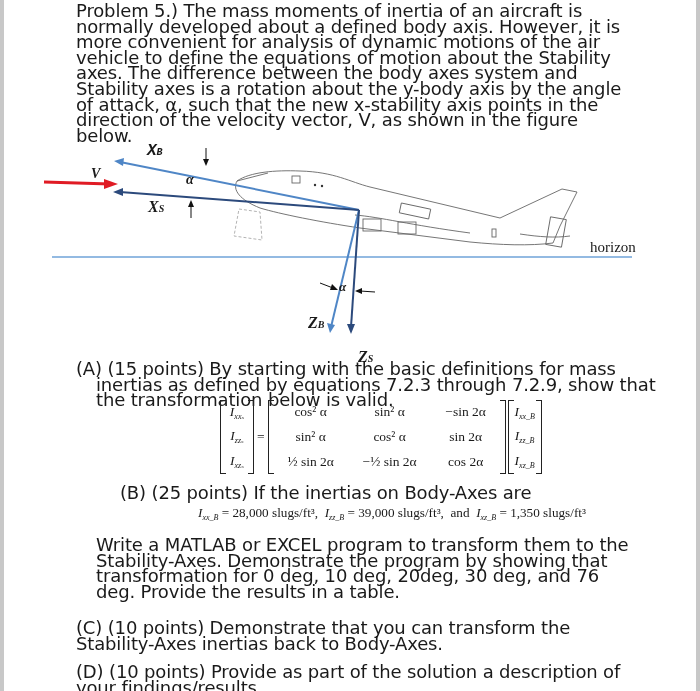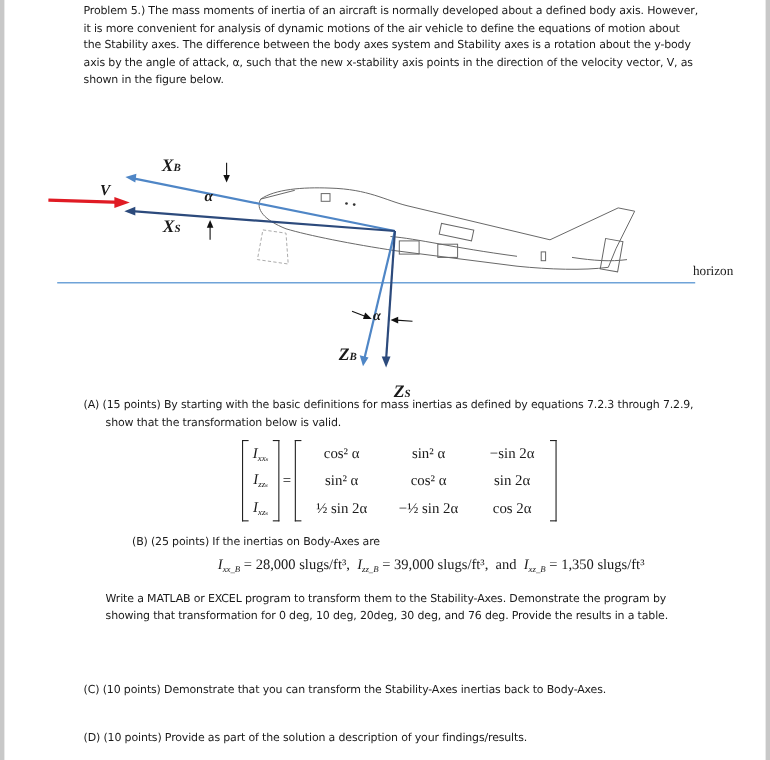--- a/index.html
+++ b/index.html
@@ -3,28 +3,28 @@
 <meta charset="utf-8">
 <style>
   html, body { margin:0; padding:0; }
   body {
     width:700px; height:691px; background:#ffffff; position:relative; overflow:hidden;
     font-family:"DejaVu Sans", "Liberation Sans", sans-serif; color:#1a1a1a;
   }
   .edge-left { position:absolute; left:0; top:0; width:4px; height:691px; background:#c8c8c8; }
   .edge-right { position:absolute; right:0; top:0; width:4px; height:691px; background:#c8c8c8; }
   .para {
-    position:absolute; left:76px; width:560px; font-size:10px; line-height:15.6px;
+    position:absolute; left:76px; width:560px; font-size:18px; line-height:15.6px;
     letter-spacing:-0.15px;
   }
   .intro { top:0px; }
   .indent { padding-left:20px; text-indent:-20px; }
   .figure { position:absolute; left:0; top:130px; width:700px; height:210px; }
   .lbl { position:absolute; font-family:"Liberation Serif", "DejaVu Serif", serif; font-style:italic; font-weight:bold; }
-  .horizon-lbl { position:absolute; font-family:"Liberation Serif", "DejaVu Serif", serif; font-size:12px;margin-left:40px; }
+  .horizon-lbl { position:absolute; font-family:"Liberation Serif", "DejaVu Serif", serif; font-size:15px; }
 
   .matrix-wrap { position:absolute; left:220px; top:398px; height:78px; display:flex; align-items:center;
     font-family:"Liberation Serif", "DejaVu Serif", serif; font-size:13.5px; }
   .bracket { position:relative; display:flex; flex-direction:column; justify-content:space-around; height:74px; padding:0 5px; }
   .bracket::before, .bracket::after { content:""; position:absolute; top:0; bottom:0; width:5px; border:1.2px solid #222; }
   .bracket::before { left:0; border-right:none; }
   .bracket::after { right:0; border-left:none; }
   .mrow { display:flex; height:22px; align-items:center; }
   .cell { text-align:center; }
   .c1 { width:76px; } .c2 { width:82px; } .c3 { width:70px; }
@@ -83,21 +83,21 @@
     <line x1="191" y1="218" x2="191" y2="204" stroke="#111" stroke-width="1"></line>
     <polygon points="191,200 188,207 194,207" fill="#111"></polygon>
 
     <line x1="320" y1="283" x2="333" y2="288" stroke="#111" stroke-width="1"></line>
     <polygon points="338,290 330,290 332,284" fill="#111"></polygon>
     <line x1="375" y1="292" x2="360" y2="291" stroke="#111" stroke-width="1"></line>
     <polygon points="355,291 362,288 362,294" fill="#111"></polygon>
   </svg>
 
   <div class="lbl" style="left:91px; top:36px; font-size:14px;">V</div>
-  <div class="lbl" style="left:147px; top:12px; font-size:16px;"><span>X</span><span style="font-size:10px;">B</span></div>
+  <div class="lbl" style="left:147px; top:12px; font-size:16px;font-family:Liberation Mono, monospace;"><span>X</span><span style="font-size:10px;">B</span></div>
   <div class="lbl" style="left:186px; top:42px; font-size:14px;">α</div>
   <div class="lbl" style="left:148px; top:68px; font-size:16px;"><span>X</span><span style="font-size:10px;">S</span></div>
   <div class="lbl" style="left:339px; top:149px; font-size:13px;">α</div>
   <div class="lbl" style="left:308px; top:184px; font-size:16px;"><span>Z</span><span style="font-size:10px;">B</span></div>
   <div class="lbl" style="left:358px; top:172px; font-size:16px;margin-top:46px;"><span>Z</span><span style="font-size:10px;">S</span></div>
   <div class="horizon-lbl" style="left:590px; top:109px;">horizon</div>
 </div>
 
 <div class="para indent" style="top:361px;">(A) (15 points) By starting with the basic definitions for mass inertias as defined by equations 7.2.3 through 7.2.9, show that the transformation below is valid.</div>
 
@@ -124,20 +124,31 @@
       <span class="cell c1">sin² α</span>
       <span class="cell c2">cos² α</span>
       <span class="cell c3">sin 2α</span>
     </div>
     <div class="mrow">
       <span class="cell c1">½ sin 2α</span>
       <span class="cell c2">−½ sin 2α</span>
       <span class="cell c3">cos 2α</span>
     </div>
   </div>
+  <div class="bracket" style="margin-left:2px;">
+    <div class="mrow">
+        <span class="cell vcell"><span>I</span><span class="sub">xx_B</span></span>
+      </div>
+    <div class="mrow">
+        <span class="cell vcell"><span>I</span><span class="sub">zz_B</span></span>
+      </div>
+    <div class="mrow">
+        <span class="cell vcell"><span>I</span><span class="sub">xz_B</span></span>
+      </div>
+  </div>
 </div>
 
 <div class="para" style="top:485px;margin-left:44px;">(B) (25 points) If the inertias on Body-Axes are</div>
 
 <div class="bvals">
   <i>I</i><span class="sub">xx_B</span>
   <span>= 28,000 slugs/ft³,</span>&nbsp;
   <i>I</i><span class="sub">zz_B</span>
   <span>= 39,000 slugs/ft³,</span>&nbsp;
   <span>and</span>&nbsp;

